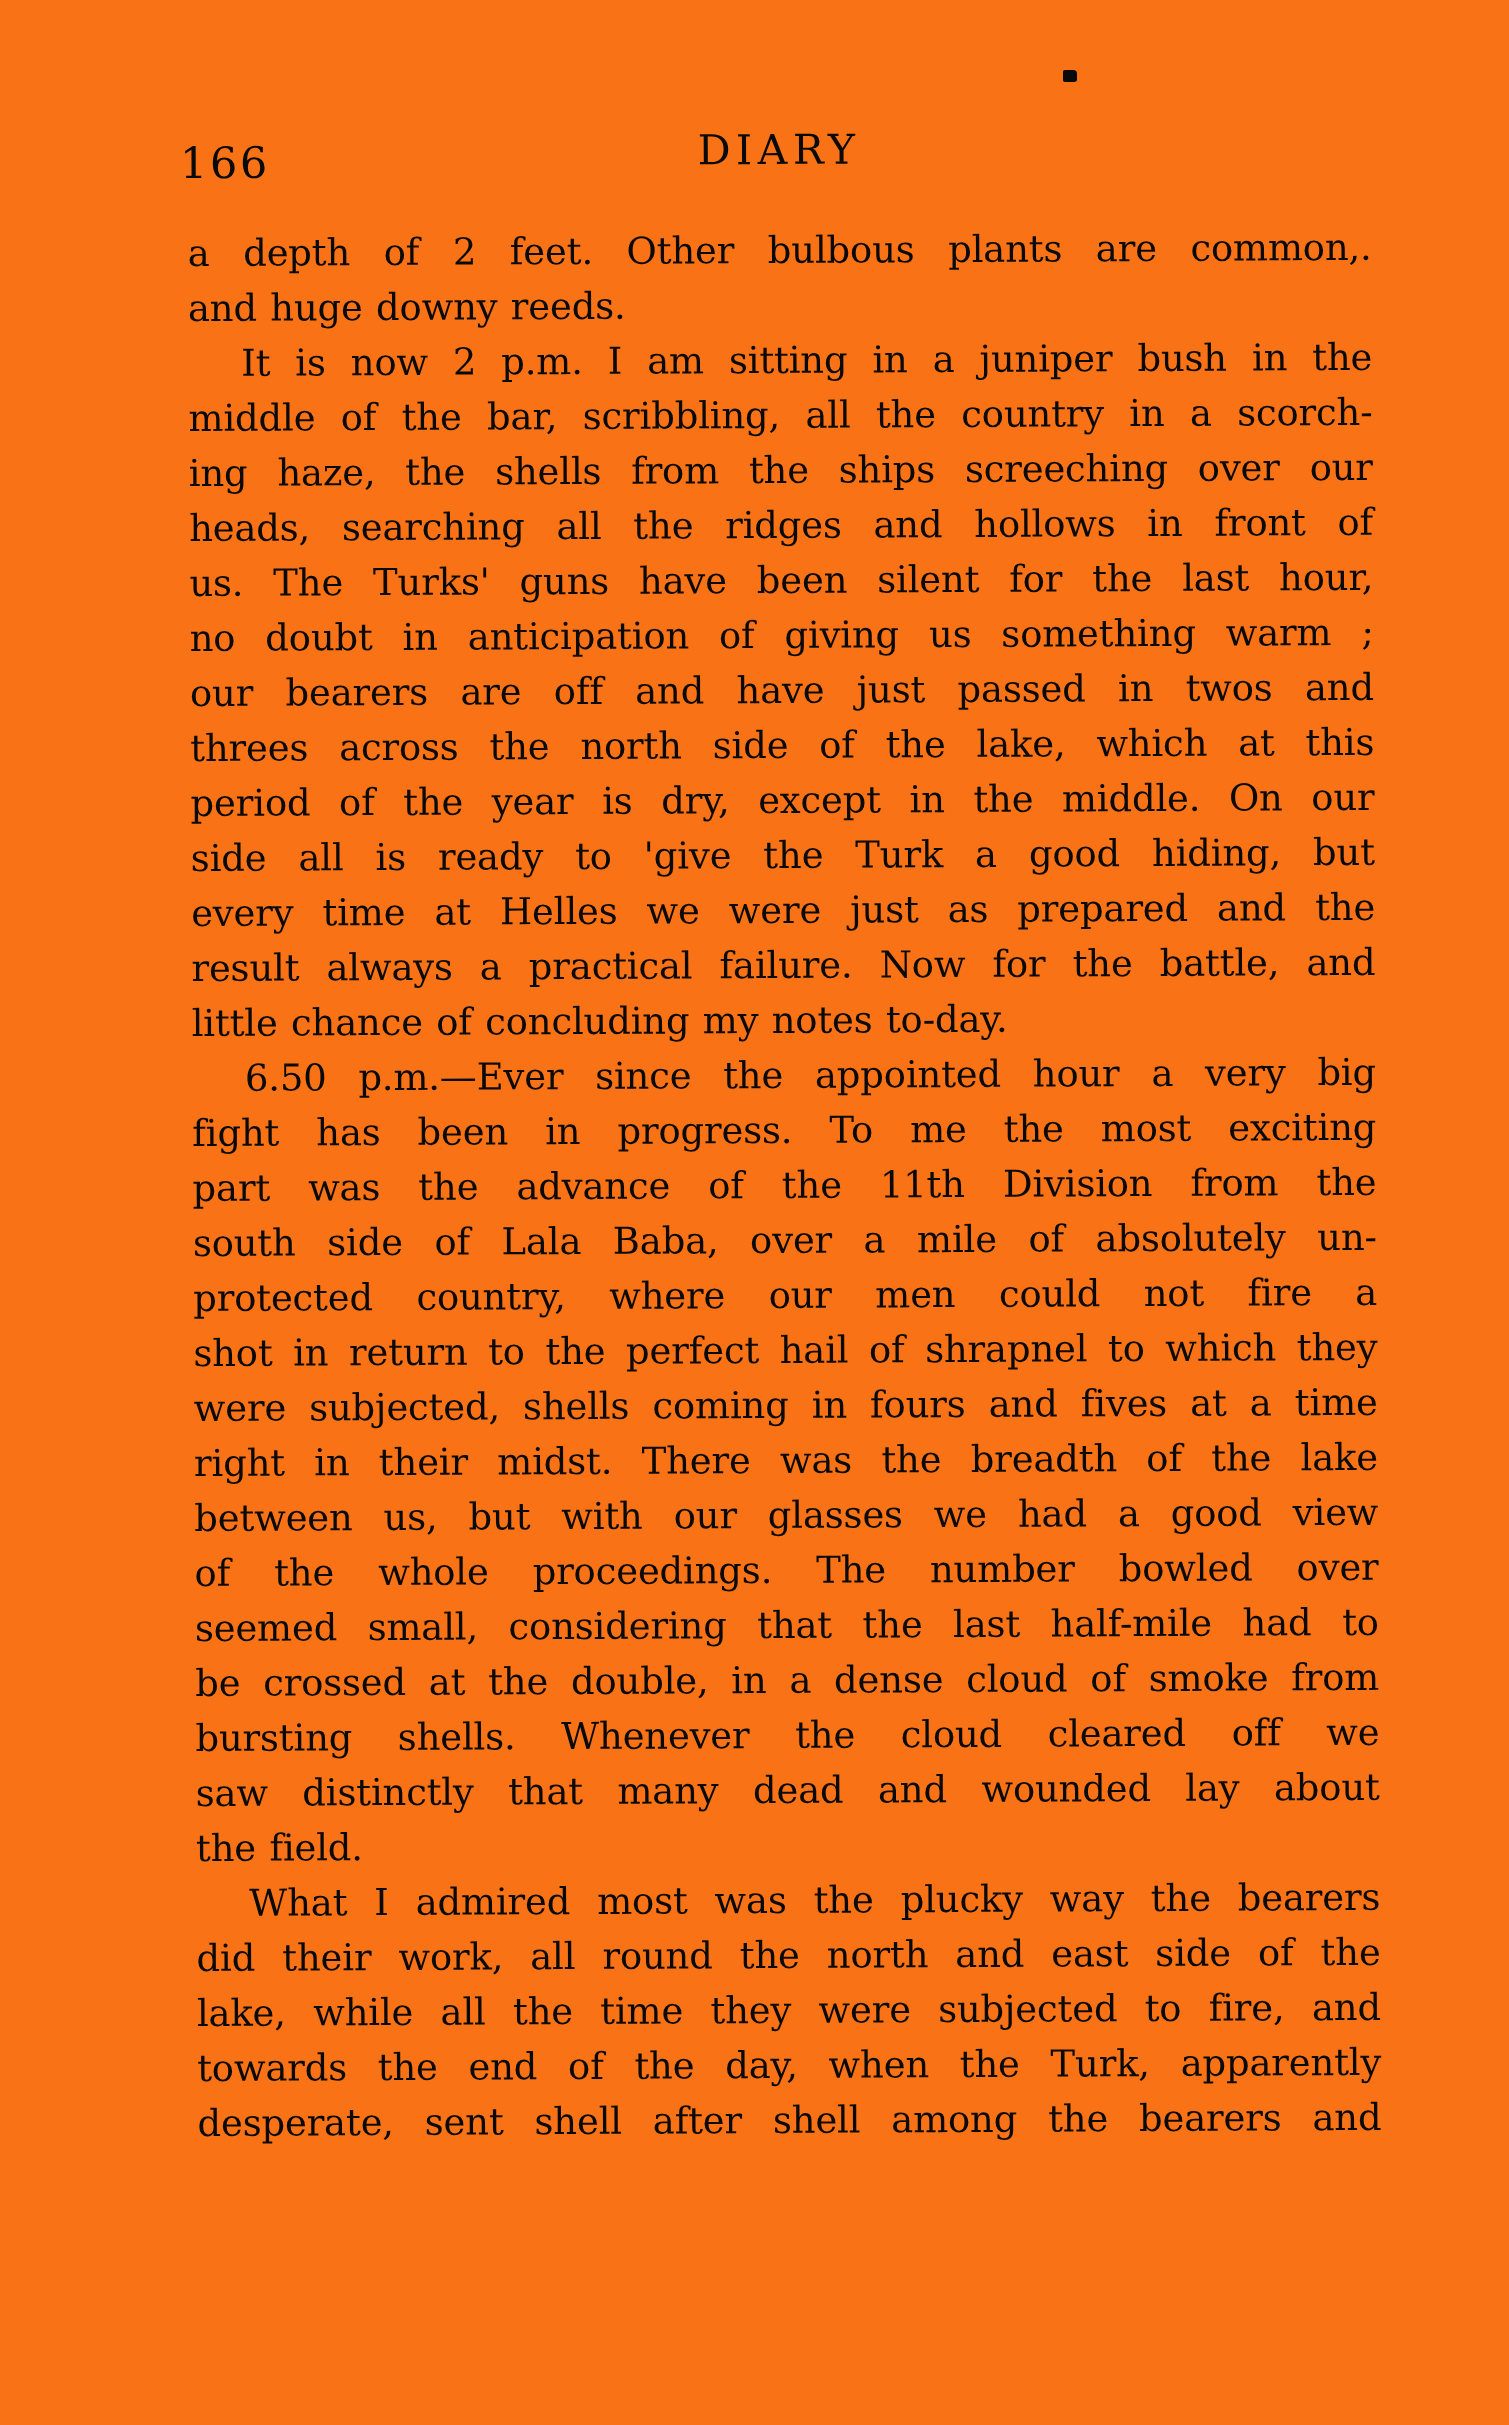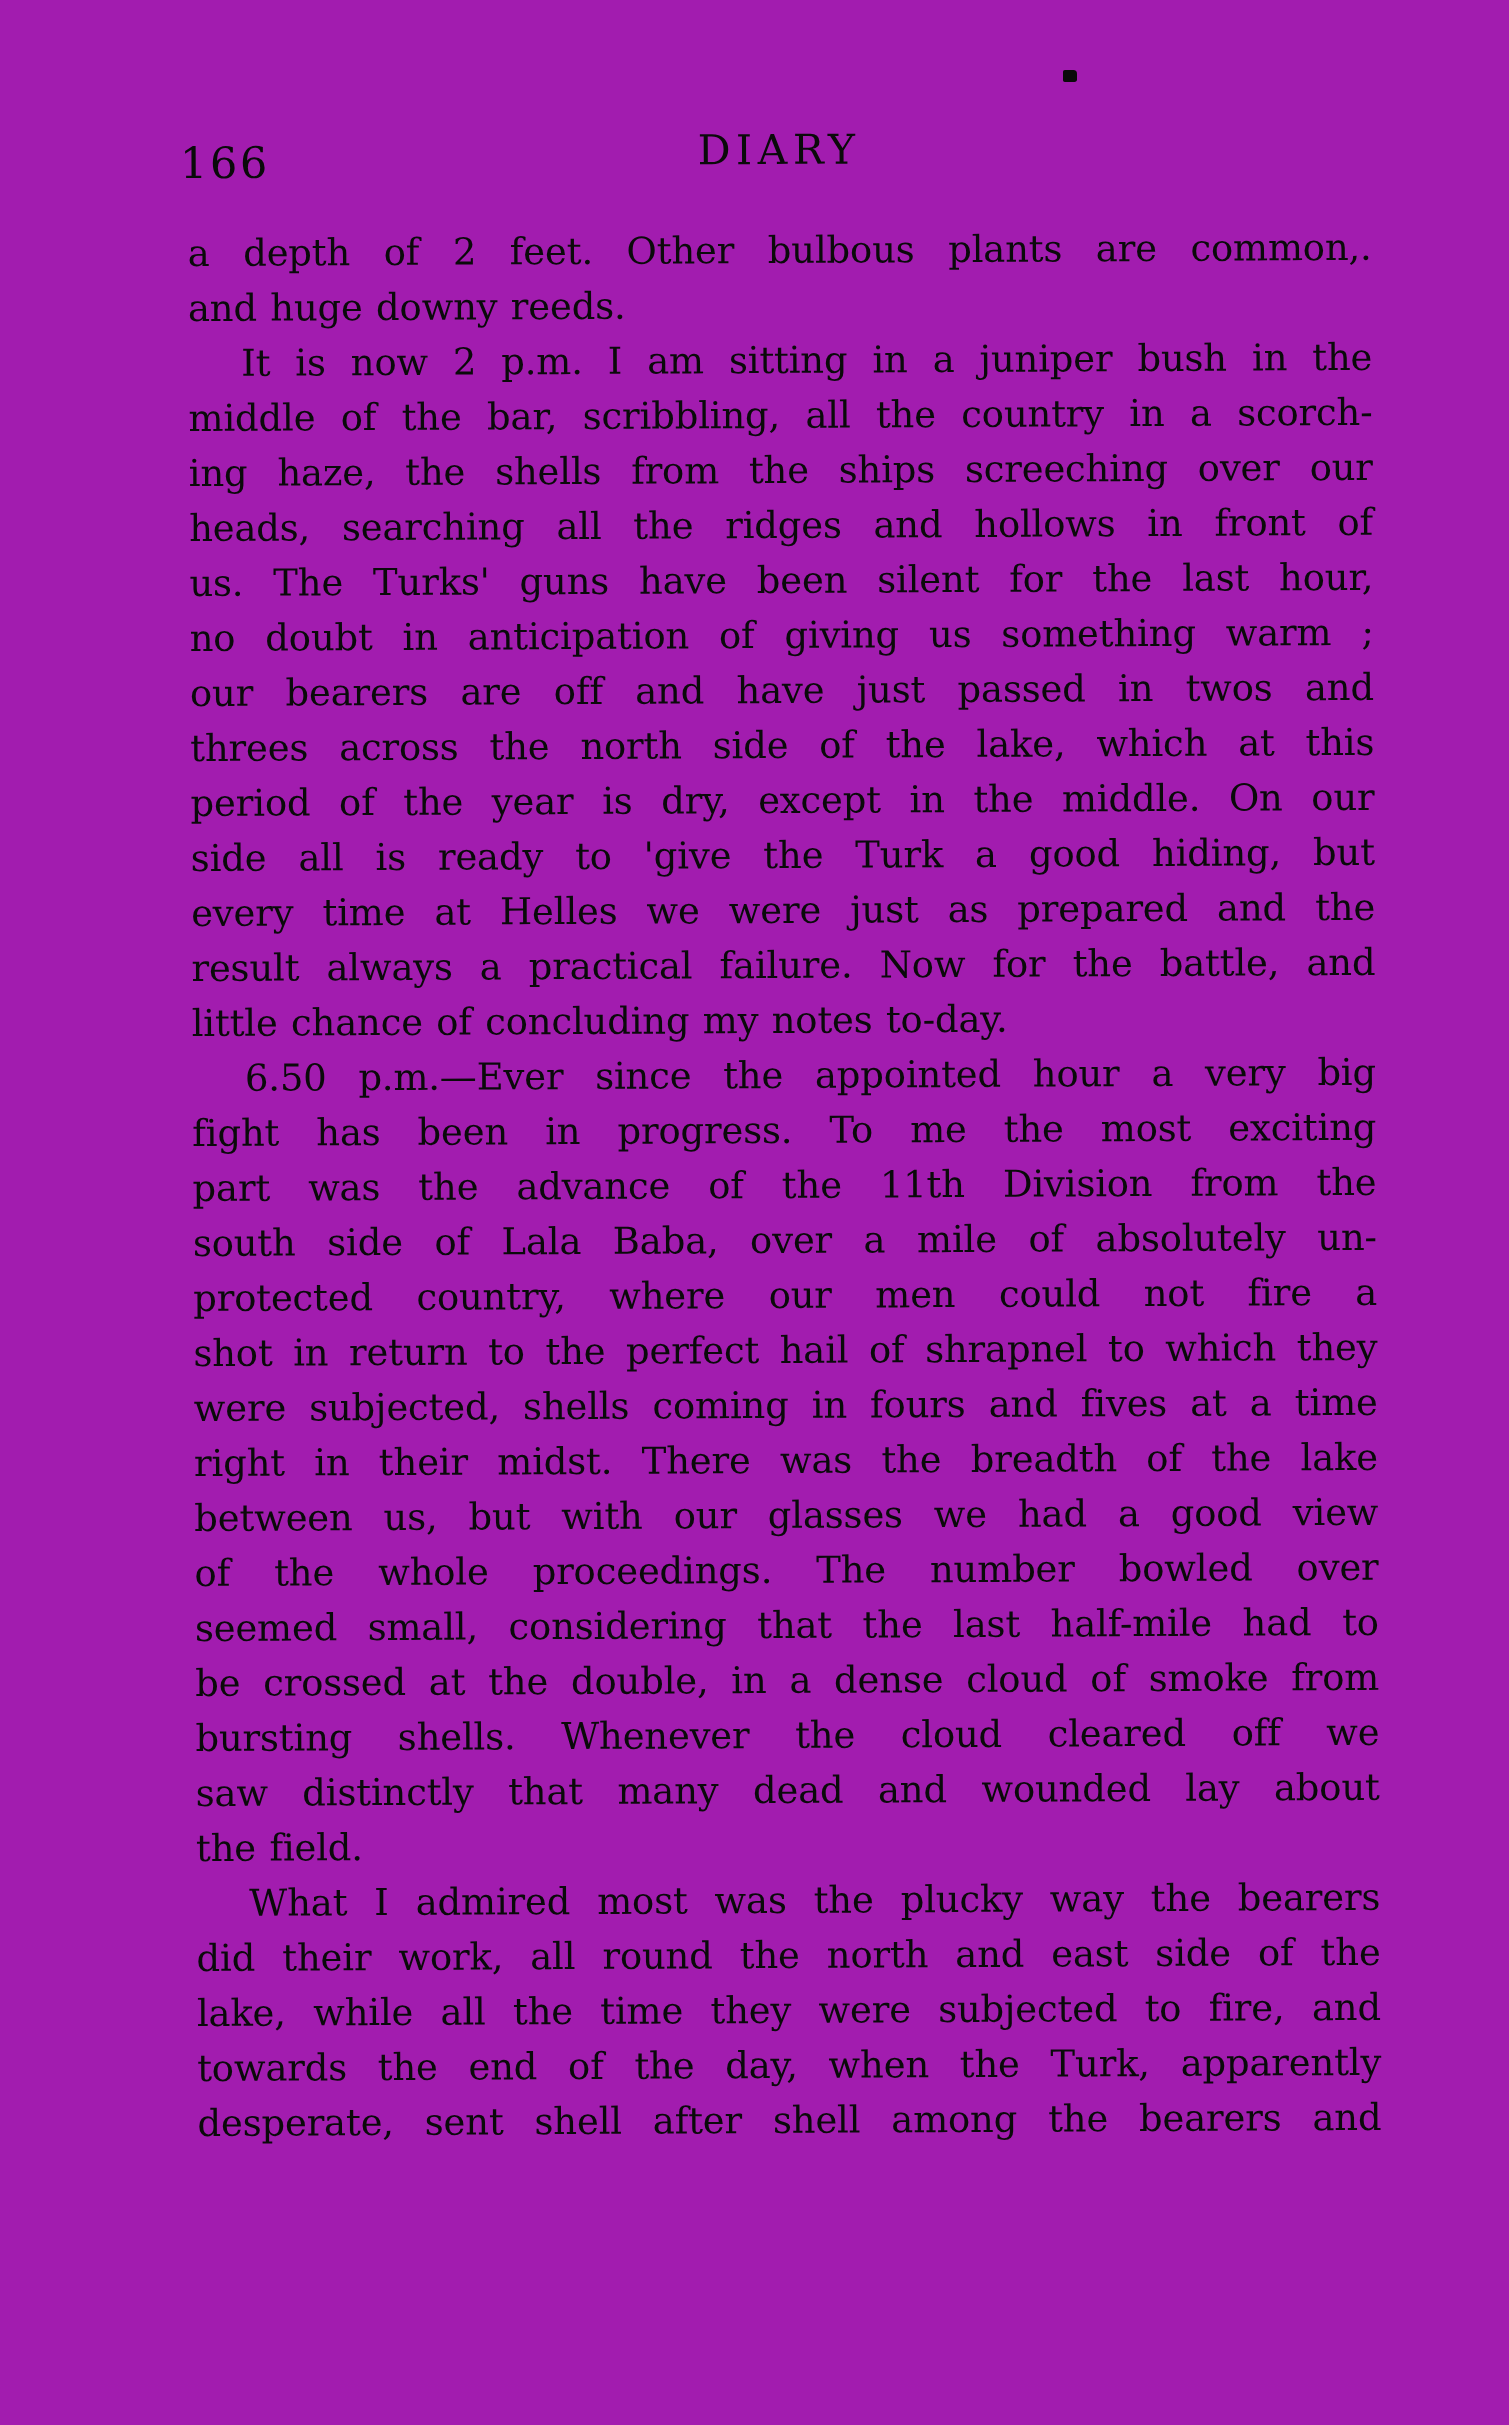--- a/index.html
+++ b/index.html
@@ -4,21 +4,21 @@
 <style>
   html, body {
     margin: 0;
     padding: 0;
     background: #ffffff;
   }
   .page {
     position: relative;
     width: 1510px;
     height: 2426px;
-    background: #a21caf;
+    background: #f97316;
     overflow: hidden;
     font-family: "DejaVu Serif", serif;
     color: #0a0a0a;
   }
   .content {
     position: absolute;
     left: 187px;
     top: 133px;
     width: 1184px;
     transform: rotate(-0.3deg);

